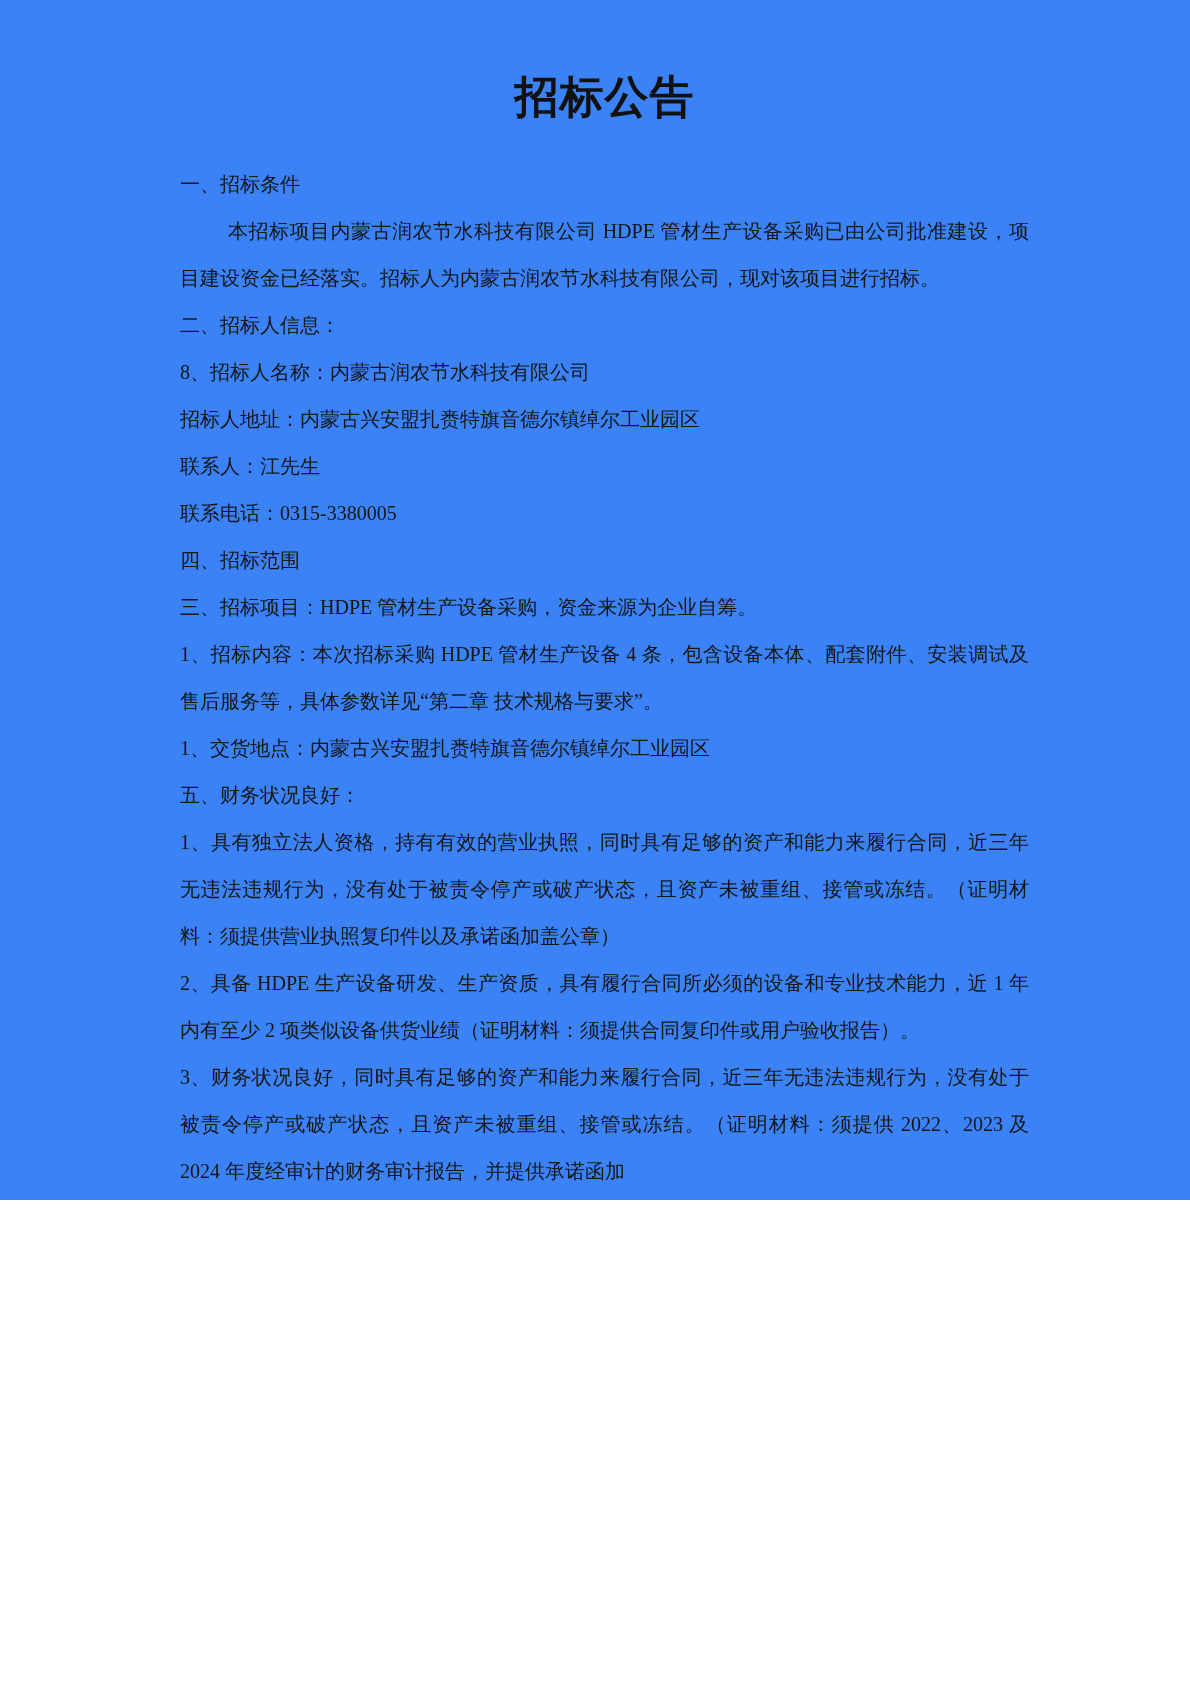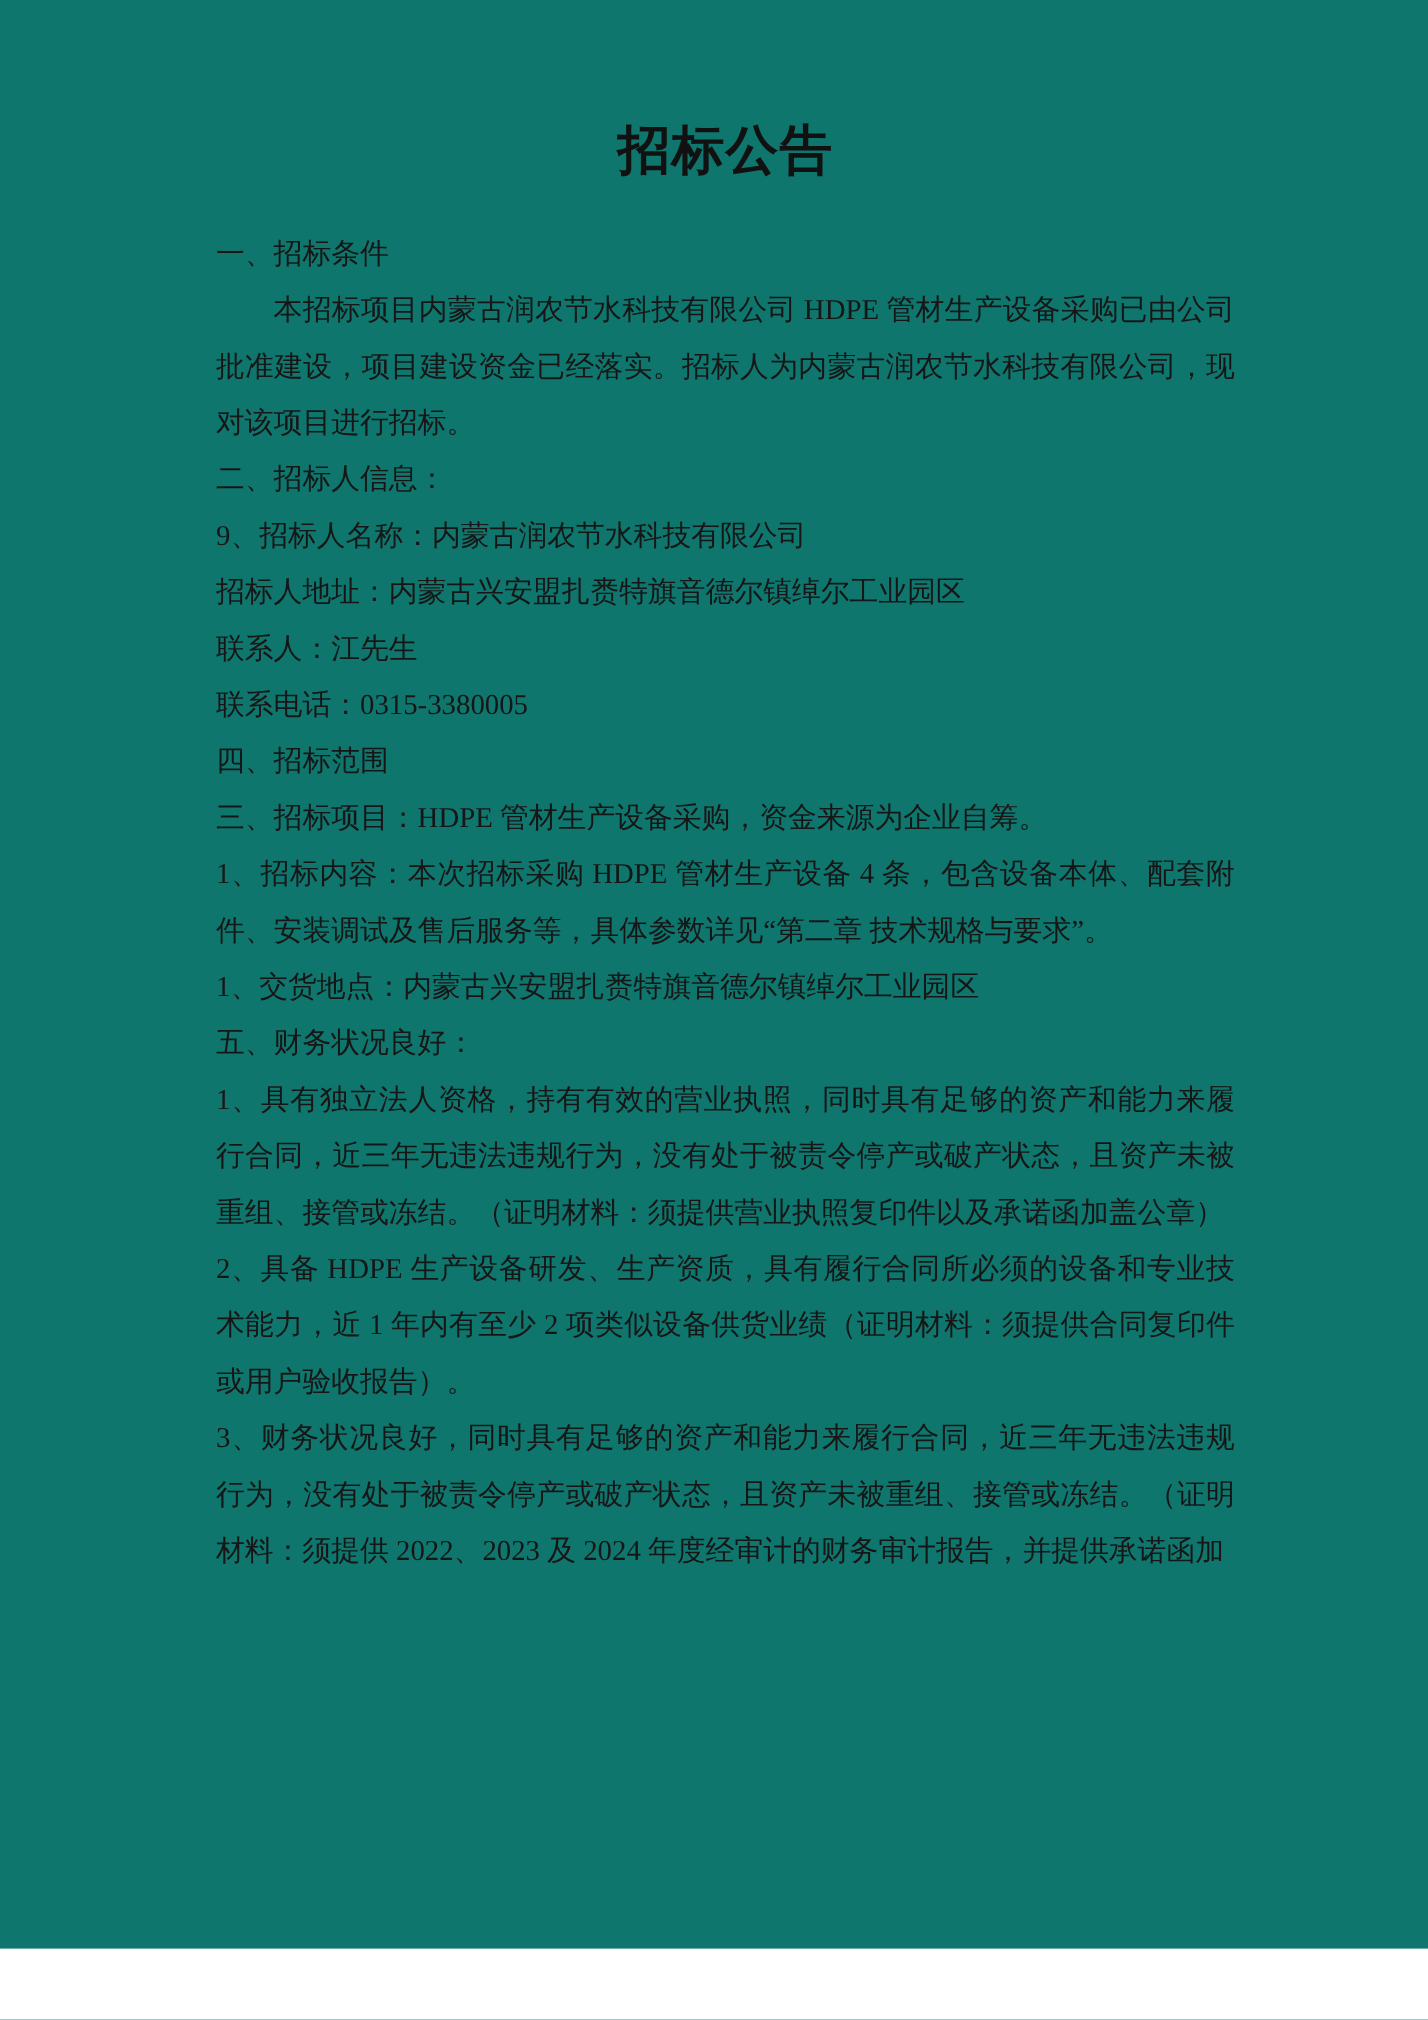--- a/index.html
+++ b/index.html
@@ -3,68 +3,68 @@
 <meta charset="utf-8">
 <style>
   html, body {
     margin: 0;
     padding: 0;
     background: #ffffff;
   }
   .page {
     position: relative;
     width: 1190px;
-    height: 1624px;
+    height: 1200px;
     margin: 0 auto;
-    background: #0f766e;
+    background: #3b82f6;
     color: #161616;
     box-sizing: border-box;
-    padding: 104px 161px 0 180px;
+    padding: 76px 161px 0 180px;
     overflow: hidden;
     font-family: "Liberation Serif", "DejaVu Serif", serif;
   }
   .doc-title {
     margin: 0;
     padding: 0;
     font-size: 44px;
     line-height: 44px;
     font-weight: 700;
     text-align: center;
     letter-spacing: 1px;
     color: #111111;
     font-family: "Liberation Serif", "DejaVu Serif", serif;
   }
   .doc-body {
     margin-top: 41px;
   }
   .doc-body p {
     margin: 0;
     padding: 0;
-    font-size: 24px;
+    font-size: 20px;
     line-height: 47px;
     text-align: justify;
     text-justify: inter-ideograph;
     word-break: normal;
     overflow-wrap: break-word;
     color: #161616;
   }
   .doc-body p.indent {
     text-indent: 48px;
   }
 </style>
 </head>
 <body>
 
 <div class="page">
   <h1 class="doc-title">招标公告</h1>
   <div class="doc-body">
       <p>一、招标条件</p>
       <p class="indent">本招标项目内蒙古润农节水科技有限公司 HDPE 管材生产设备采购已由公司批准建设，项目建设资金已经落实。招标人为内蒙古润农节水科技有限公司，现对该项目进行招标。</p>
       <p>二、招标人信息：</p>
-      <p>9、招标人名称：内蒙古润农节水科技有限公司</p>
+      <p>8、招标人名称：内蒙古润农节水科技有限公司</p>
       <p>招标人地址：内蒙古兴安盟扎赉特旗音德尔镇绰尔工业园区</p>
       <p>联系人：江先生</p>
       <p>联系电话：0315-3380005</p>
       <p>四、招标范围</p>
       <p>三、招标项目：HDPE 管材生产设备采购，资金来源为企业自筹。</p>
       <p>1、招标内容：本次招标采购 HDPE 管材生产设备 4 条，包含设备本体、配套附件、安装调试及售后服务等，具体参数详见“第二章 技术规格与要求”。</p>
       <p>1、交货地点：内蒙古兴安盟扎赉特旗音德尔镇绰尔工业园区</p>
       <p>五、财务状况良好：</p>
       <p>1、具有独立法人资格，持有有效的营业执照，同时具有足够的资产和能力来履行合同，近三年无违法违规行为，没有处于被责令停产或破产状态，且资产未被重组、接管或冻结。（证明材料：须提供营业执照复印件以及承诺函加盖公章）</p>
       <p>2、具备 HDPE 生产设备研发、生产资质，具有履行合同所必须的设备和专业技术能力，近 1 年内有至少 2 项类似设备供货业绩（证明材料：须提供合同复印件或用户验收报告）。</p>

